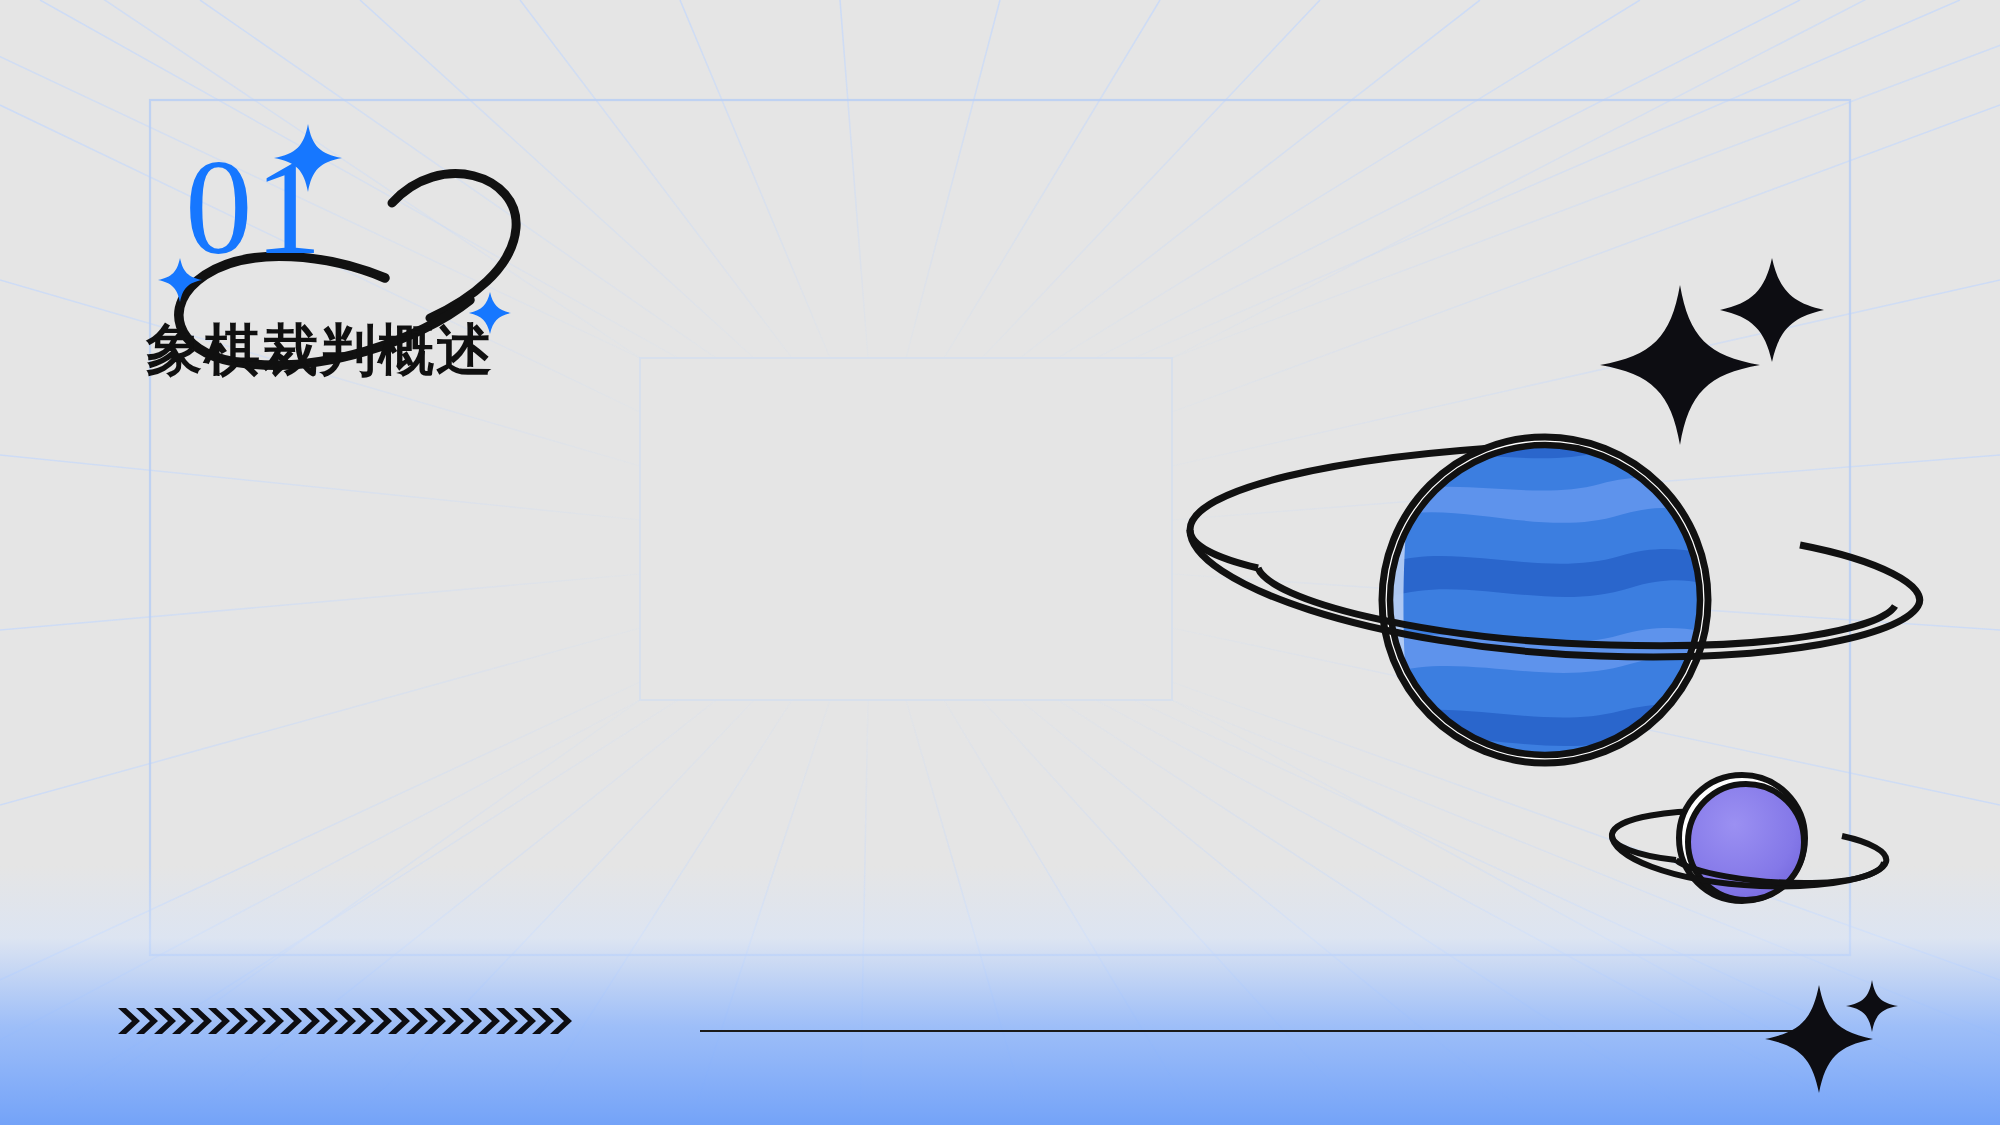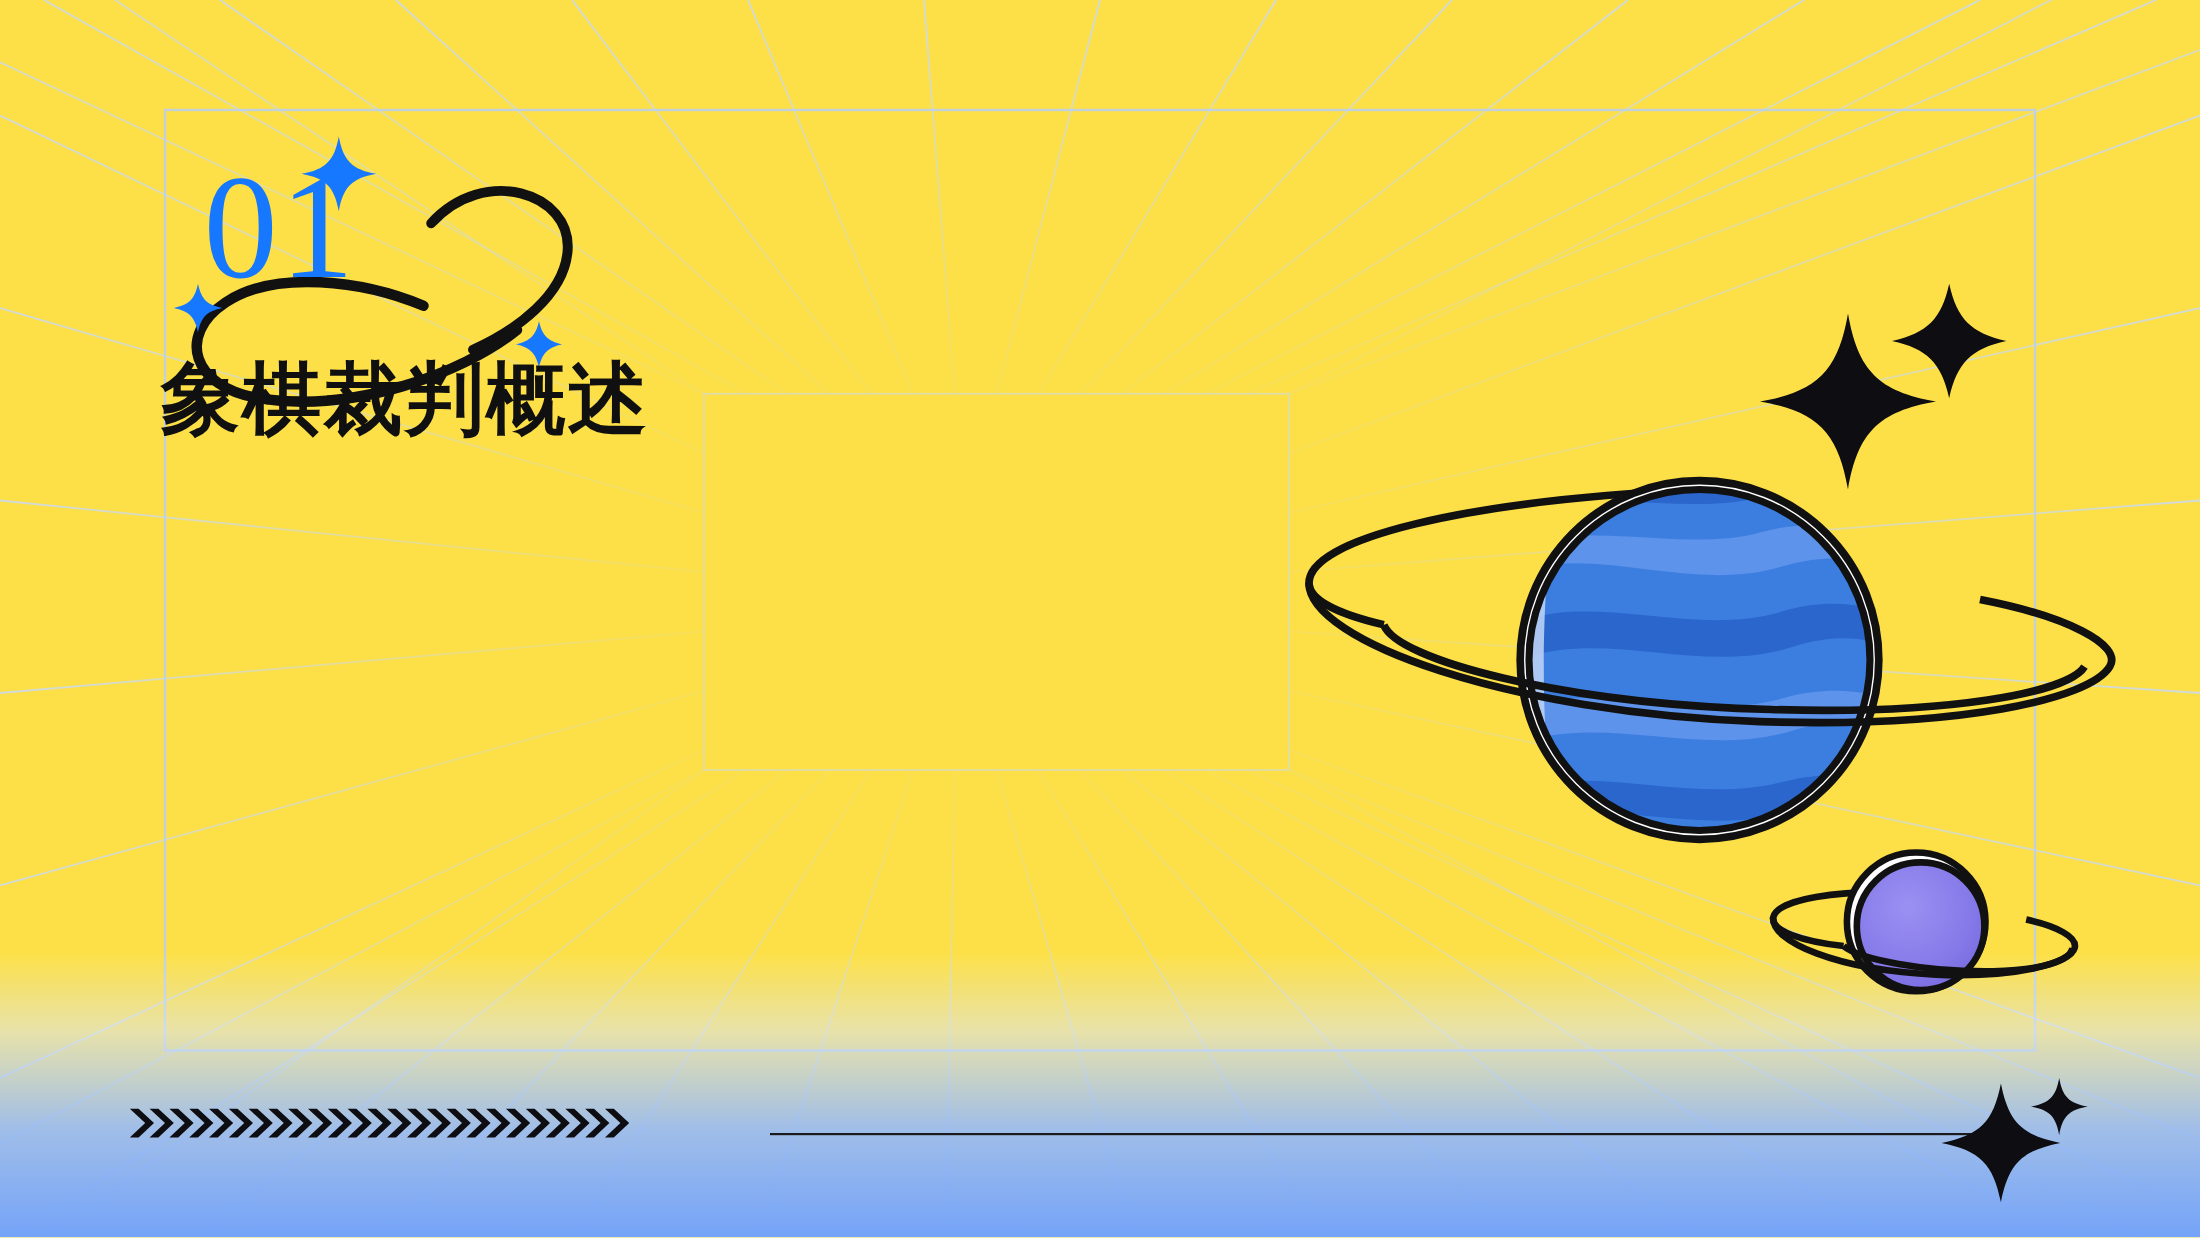--- a/index.html
+++ b/index.html
@@ -2,21 +2,21 @@
 <html><head>
 <meta charset="utf-8">
 <style>
   * { margin:0; padding:0; box-sizing:border-box; }
   html,body { width:2000px; height:1125px; overflow:hidden; background:#ffffff; }
   body { font-family:"Liberation Serif", serif; }
 
   #slide {
     position:relative;
     width:2000px; height:1125px;
-    background:#fde047;
+    background:#e5e5e5;
     overflow:hidden;
   }
 
   
   .layer { position:absolute; inset:0; }
   .layer svg { display:block; width:2000px; height:1125px; }
 
   
   #bottom-gradient {
     position:absolute; left:0; right:0; bottom:0;
@@ -38,22 +38,22 @@
     line-height:1;
     color:#1677ff;
     letter-spacing:2px;
     font-weight:400;
   }
 
   
   #slide-title {
     position:absolute;
     left:146px; top:322px;
-    font-family:Liberation Sans, sans-serif;
-    font-size:72px;
+    font-family:Liberation Mono, monospace;
+    font-size:56px;
     line-height:1.15;
     color:#101010;
     letter-spacing:2px;
     white-space:nowrap;
   }
 
   
   #bottom-rule {
     position:absolute;
     left:700px; top:1030px;

